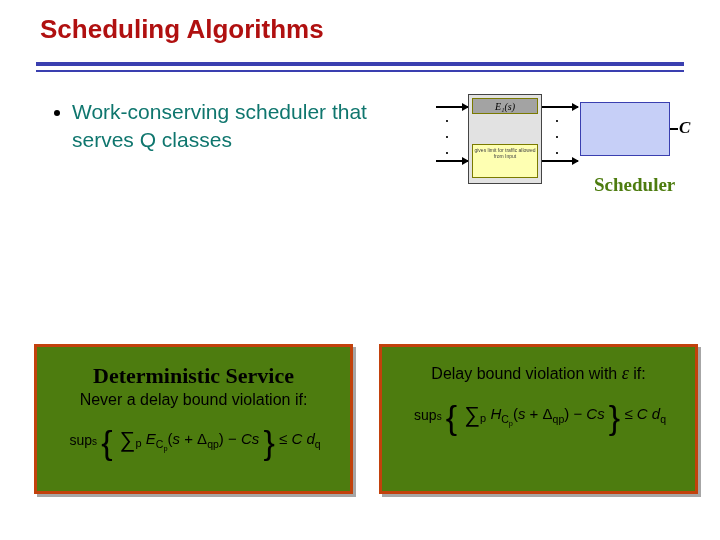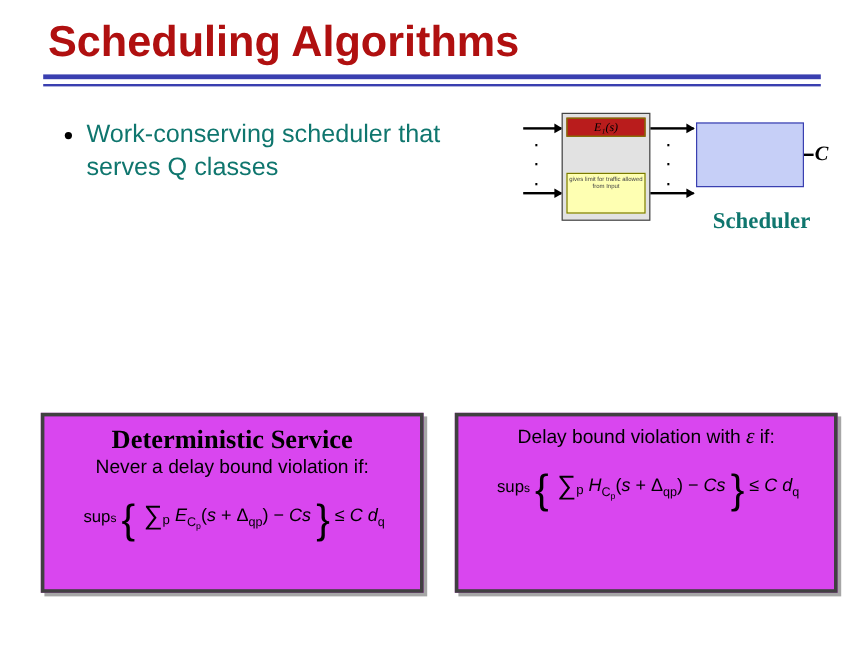--- a/index.html
+++ b/index.html
@@ -8,21 +8,21 @@
     height: 540px;
     background: #ffffff;
     font-family: "Comic Sans MS", "Chalkboard SE", cursive, sans-serif;
     position: relative;
     overflow: hidden;
   }
   .title {
     position: absolute;
     top: 14px;
     left: 40px;
-    font-size: 36px;
+    font-size: 26px;
     font-weight: bold;
     color: #b01010;
   }
   .title-underline-thick {
     position: absolute;
     top: 62px;
     left: 36px;
     width: 648px;
     height: 4px;
     background: #3a3fb0;
@@ -86,21 +86,21 @@
     height: 54px;
     background: #c6cff7;
     border: 1px solid #3a3fb0;
   }
   .q-top {
     position: absolute;
     left: 46px;
     top: 4px;
     width: 66px;
     height: 16px;
-    background: #b91c1c;
+    background: #a3a3a3;
     border: 1px solid #7a7a00;
     font-family: "Times New Roman", serif;
     font-style: italic;
     font-size: 10px;
     text-align: center;
     line-height: 15px;
   }
   .q-bot {
     position: absolute;
     left: 46px;
@@ -155,21 +155,21 @@
     font-weight: bold;
     font-size: 17px;
   }
   .scheduler-label {
     position: absolute;
     left: 168px;
     top: 80px;
     font-family: "Times New Roman", serif;
     font-weight: bold;
     font-size: 19px;
-    color: #0f766e;
+    color: #4d7c0f;
   }
   .out-line {
     position: absolute;
     left: 244px;
     top: 34px;
     width: 8px;
     height: 2px;
     background: #000;
   }
 
@@ -178,25 +178,25 @@
     position: absolute;
     top: 344px;
     left: 34px;
     right: 22px;
     height: 150px;
     display: flex;
     gap: 26px;
   }
   .panel {
     flex: 1;
-    border: 3px solid #404040;
+    border: 3px solid #c2410c;
     box-shadow: 3px 3px 0 rgba(0,0,0,0.35);
-    padding: 6px 8px 6px 8px;
+    padding: 16px 8px 6px 8px;
     position: relative;
-    background: #d946ef;
+    background: #4d7c0f;
   }
   .panel h2 {
     font-family: "Comic Sans MS", cursive;
     font-size: 22px;
     font-weight: bold;
     text-align: center;
     margin-bottom: 2px;
   }
   .panel .sub {
     font-family: Arial, sans-serif;

